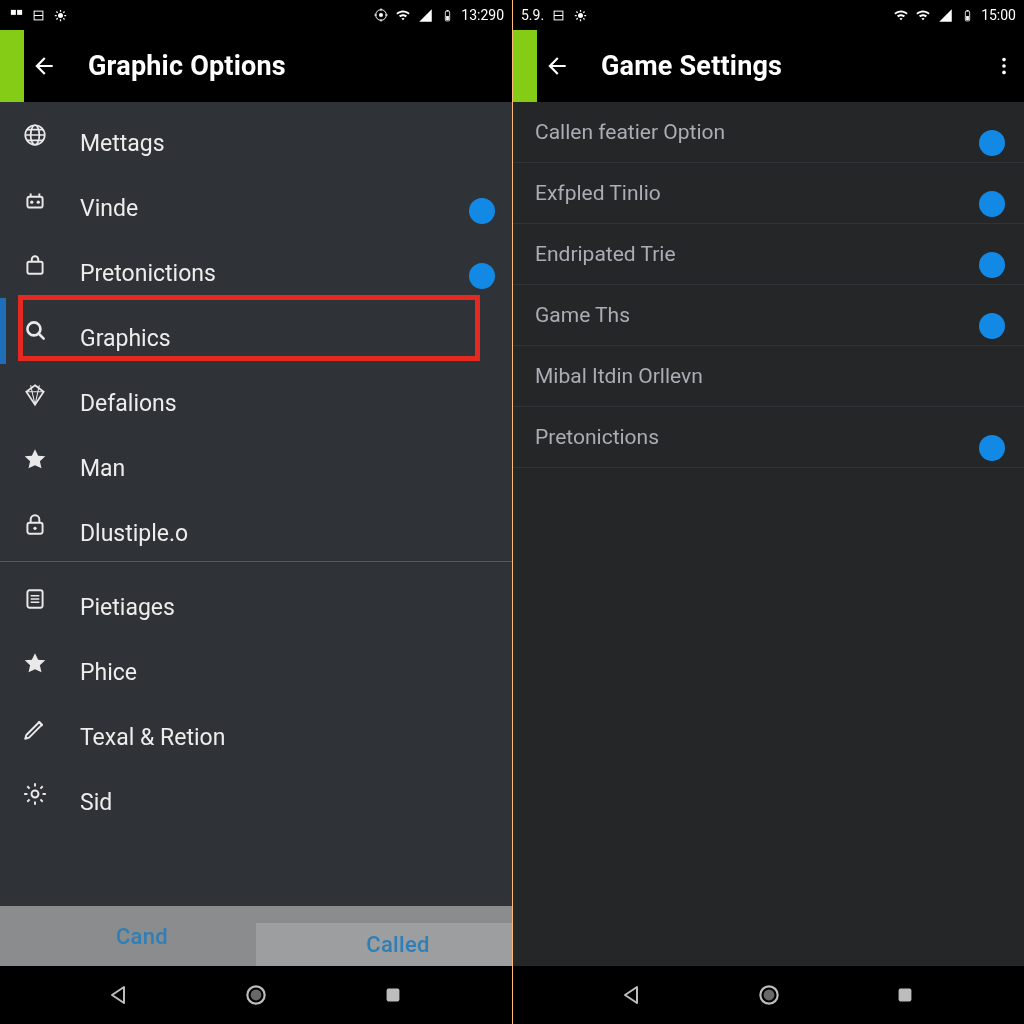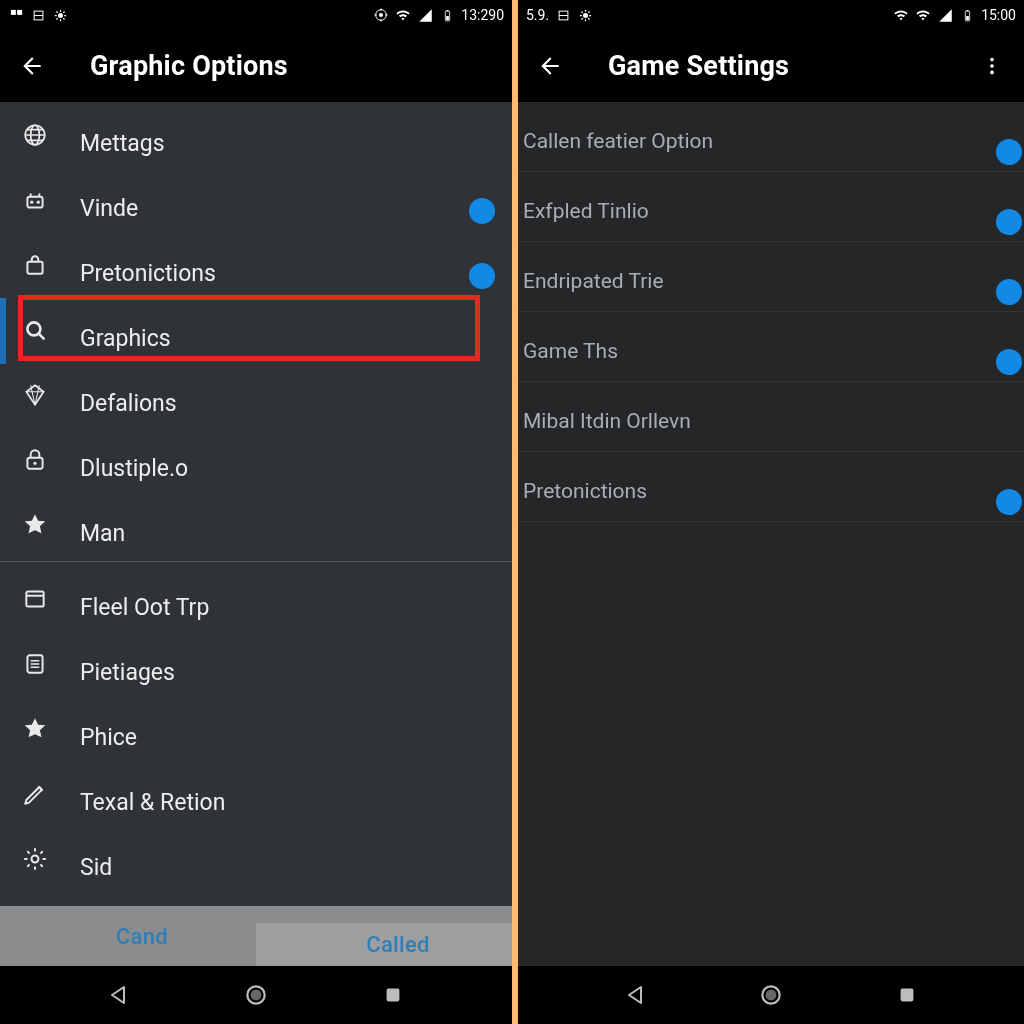--- a/index.html
+++ b/index.html
@@ -17,21 +17,21 @@
     display: flex;
   }
   .phone {
     width: 512px;
     height: 1024px;
     display: flex;
     flex-direction: column;
     background: #84cc16;
     position: relative;
   }
-  .phone + .phone { border-left: 6px solid #fdba74; text-align: right; }
+  .phone + .phone { border-left: 1px solid #fdba74; text-align: right; }
 
   
   .statusbar {
     height: 30px;
     background: #000;
     color: #fff;
     display: flex;
     align-items: center;
     font-size: 14px;
     padding: 0 8px;
@@ -44,22 +44,23 @@
   .statusbar .spacer { flex: 1; }
   .statusbar svg { fill: #fff; }
   .status-icon { width: 16px; height: 16px; display:inline-flex; align-items:center; justify-content:center; }
 
   
   .appbar {
     height: 72px;
     background: #000;
     display: flex;
     align-items: center;
-    padding: 0 18px;
-    gap: 44px;
+    padding: 0 6px;
+    gap: 30px;
+    margin-left: 24px;
   }
   .appbar .back {
     width: 28px; height: 28px;
     display: flex; align-items: center; justify-content: center;
   }
   .appbar .title {
     font-size: 27px;
     font-weight: 700;
     color: #fff;
     letter-spacing: 0.2px;
@@ -156,23 +157,22 @@
   .actionbar .btn + .btn {
     background: #9c9ea0;
     margin-top: 17px;
   }
 
   
   .row2 {
     display: flex;
     align-items: center;
     height: 61px;
-    padding: 0 5px;
+    padding: 0 22px;
     border-bottom: 1px solid #313437;
-    margin-top: 9px;
   }
   .row2 .label {
     font-size: 21px;
     color: #a9aeb4;
   }
   .row2 .toggle { margin-left: auto; }
 
   
   .navbar {
     height: 58px;
@@ -388,44 +388,36 @@
             <span class="icon">
               <svg width="26" height="26" viewBox="0 0 24 24">
                 <use href="#i-diamond"></use>
               </svg>
             </span>
             <span class="label">Defalions</span>
           </div>
           <div class="row">
             <span class="icon">
               <svg width="26" height="26" viewBox="0 0 24 24">
+                <use href="#i-star"></use>
+              </svg>
+            </span>
+            <span class="label">Man</span>
+          </div>
+          <div class="row">
+            <span class="icon">
+              <svg width="26" height="26" viewBox="0 0 24 24">
                 <use href="#i-lock"></use>
               </svg>
             </span>
             <span class="label">Dlustiple.o</span>
-          </div>
-          <div class="row">
-            <span class="icon">
-              <svg width="26" height="26" viewBox="0 0 24 24">
-                <use href="#i-star"></use>
-              </svg>
-            </span>
-            <span class="label">Man</span>
           </div>
         </div>
       <div class="divider"></div>
       <div class="list" id="list-left-b">
-          <div class="row">
-            <span class="icon">
-              <svg width="26" height="26" viewBox="0 0 24 24">
-                <use href="#i-window"></use>
-              </svg>
-            </span>
-            <span class="label">Fleel Oot Trp</span>
-          </div>
           <div class="row">
             <span class="icon">
               <svg width="26" height="26" viewBox="0 0 24 24">
                 <use href="#i-list"></use>
               </svg>
             </span>
             <span class="label">Pietiages</span>
           </div>
           <div class="row">
             <span class="icon">

